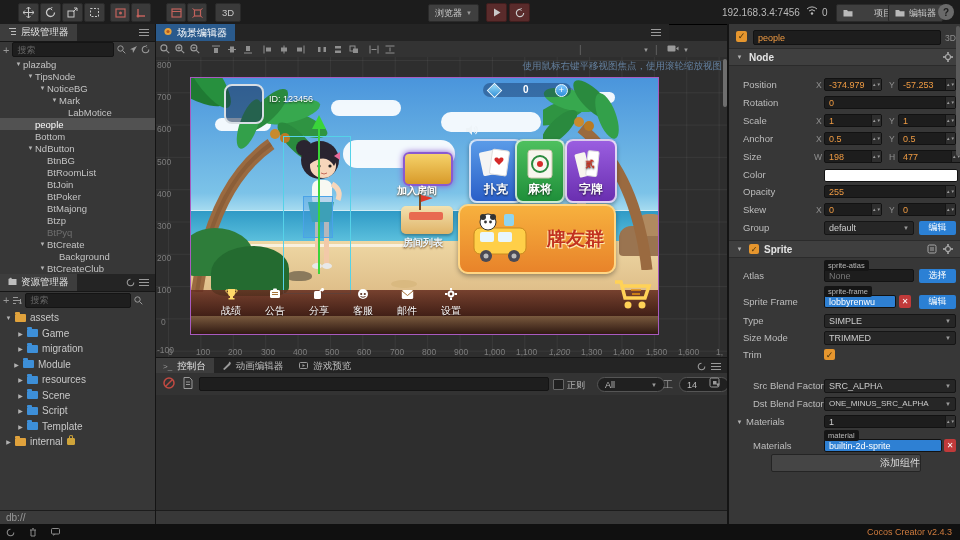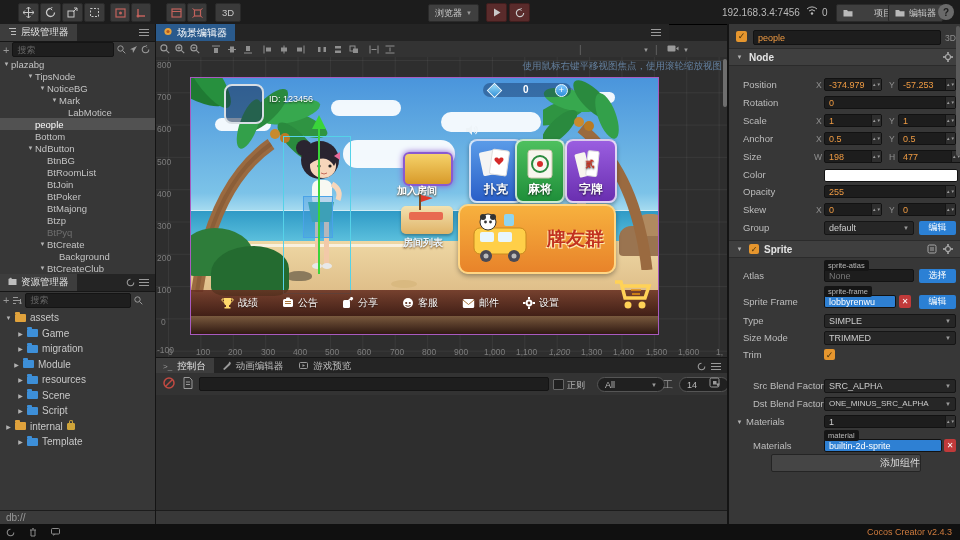--- a/index.html
+++ b/index.html
@@ -23,42 +23,42 @@
   .ptab.blue{background:#2a5a8c;color:#fff;}
   .menu-ic{width:10px;height:8px;background:linear-gradient(#9a9a9a 1.5px,transparent 1.5px);background-size:10px 3px;}
   .srch{background:#1e1e1e;border:1px solid #141414;border-radius:2px;color:#ddd;font-size:9px;height:13px;padding:0 4px;outline:none;font-family:inherit;}
   .srch::placeholder{color:#666;}
   .mini-ic{color:#9a9a9a;display:flex;align-items:center;justify-content:center;}
   
   .trow{height:12px;display:flex;align-items:center;color:#c4c4c4;font-size:9.5px;white-space:nowrap;}
   .trow.sel{background:#525252;color:#fff;}
   .trow.dim{color:#6f6f6f;}
   .cr{width:9px;font-size:6px;color:#b2b2b2;text-align:center;flex:none;}
-  .i1{padding-left:2px}.i2{padding-left:26px}.i3{padding-left:38px}.i4{padding-left:50px}.i5{padding-left:68px}
+  .i1{padding-left:14px}.i2{padding-left:26px}.i3{padding-left:38px}.i4{padding-left:50px}.i5{padding-left:68px}
   .arow{height:15.5px;display:flex;align-items:center;font-size:10px;color:#c8c8c8;}
   .fold{width:11px;height:8px;background:currentColor;border-radius:1px;position:relative;margin:0 4px 0 2px;flex:none;}
   .fold::before{content:"";position:absolute;top:-2px;left:0;width:5px;height:2px;background:inherit;border-radius:1px 1px 0 0;}
   .bluef{color:#3d8fd8;}.orgf{color:#e0a23c;}
   .albl{color:#c8c8c8;}
   .lock{width:6px;height:5px;border:1px solid #cfa43a;border-radius:1px;position:relative;margin-left:4px;background:#cfa43a;}
   .lock::before{content:"";position:absolute;left:1px;top:-4px;width:2px;height:3px;border:1px solid #cfa43a;border-bottom:none;border-radius:2px 2px 0 0;}
   
   #viewport{position:absolute;left:155px;top:57px;width:573px;height:300px;background:#2e2e2e;overflow:hidden;
     background-image:linear-gradient(rgba(255,255,255,.05) 1px,transparent 1px),linear-gradient(90deg,rgba(255,255,255,.05) 1px,transparent 1px);
     background-size:32.4px 32.3px;background-position:13px 3px;}
   .rlab{position:absolute;color:#7d7d7d;font-size:8.5px;}
   #hint{position:absolute;right:6px;top:3px;color:#64809f;font-size:9.5px;}
   #canvas{position:absolute;left:35px;top:20px;width:467px;height:256px;border:1px solid #a85ac0;overflow:hidden;background:linear-gradient(#4a95dc 0%,#7cc3e8 45%,#a8dcf0 52%);}
   .cloud{position:absolute;background:#fff;border-radius:20px;opacity:.92;}
   #sea{position:absolute;left:0;top:132px;width:467px;height:32px;background:linear-gradient(#2f9ac6,#5ec2de);border-top:1px solid #d5eef5;}
   #sand{position:absolute;left:0;top:163px;width:467px;height:93px;background:linear-gradient(#eed7a4,#d2a972);}
   .sspot{position:absolute;background:#d9b980;border-radius:50%;}
   #gmenu{position:absolute;left:0;top:212px;width:467px;height:26px;display:flex;align-items:center;padding-left:30px;gap:24px;
          background:linear-gradient(rgba(104,48,34,.88),rgba(56,22,16,.94));box-sizing:border-box;}
-  .mitem{display:flex;align-items:center;gap:4px;color:#fff;font-size:10px;text-shadow:0 1px 1px rgba(0,0,0,.6);}
+  .mitem{display:flex;align-items:center;gap:4px;color:#fff;font-size:10px;text-shadow:0 1px 1px rgba(0,0,0,.6);flex-direction:column;}
   #gfade{position:absolute;left:0;top:238px;width:467px;height:18px;background:linear-gradient(rgba(45,18,12,.55),rgba(30,10,8,.9));}
   .gcard{position:absolute;top:61px;width:50px;height:60px;border-radius:8px;border:2px solid rgba(255,255,255,.75);
          display:flex;align-items:flex-end;justify-content:center;color:#fff;font-weight:bold;font-size:12px;
          text-shadow:0 1px 2px rgba(0,0,0,.7);box-shadow:0 2px 4px rgba(0,0,0,.35);}
   .glabel{color:#fff;font-weight:bold;text-shadow:0 1px 2px rgba(80,40,0,.9);}
   #banner{position:absolute;left:267px;top:126px;width:154px;height:66px;border-radius:10px;
           background:linear-gradient(#f7b13e,#e8832a);border:2px solid #ffd684;box-shadow:0 2px 5px rgba(0,0,0,.35);}
   #bannerText{position:absolute;right:10px;top:20px;font-size:19px;font-weight:bold;color:#c23220;
               text-shadow:1px 1px 0 #ffe9b0,-1px 1px 0 #ffe9b0;}
   .gizbox{position:absolute;border:1px solid #55d2e8;}
@@ -349,30 +349,30 @@
     <div class="arow" style="padding-left:16px;">
         <span class="cr">▶</span>
         <span class="fold bluef"></span>
         <span class="albl">Scene</span>
       </div>
     <div class="arow" style="padding-left:16px;">
         <span class="cr">▶</span>
         <span class="fold bluef"></span>
         <span class="albl">Script</span>
       </div>
+    <div class="arow" style="padding-left:16px;">
+        <span class="cr">▶</span>
+        <span class="fold bluef"></span>
+        <span class="albl">Template</span>
+      </div>
     <div class="arow" style="padding-left:4px;">
         <span class="cr">▶</span>
         <span class="fold orgf"></span>
         <span class="albl">internal</span>
         <span class="lock"></span>
-      </div>
-    <div class="arow" style="padding-left:16px;">
-        <span class="cr">▶</span>
-        <span class="fold bluef"></span>
-        <span class="albl">Template</span>
       </div>
   </div>
   <div class="abs" style="left:0;top:486px;width:155px;height:14px;background:#3a3a3a;border-top:1px solid #1c1c1c;display:flex;align-items:center;padding-left:6px;box-sizing:border-box;color:#999;">
       <span>db://</span>
     </div>
 </div>
 
 <div class="ptabbar" style="left:155px;top:24px;width:514px;">
   <div class="ptab blue">
     <span><svg width="10" height="9" viewBox="0 0 10 9">

